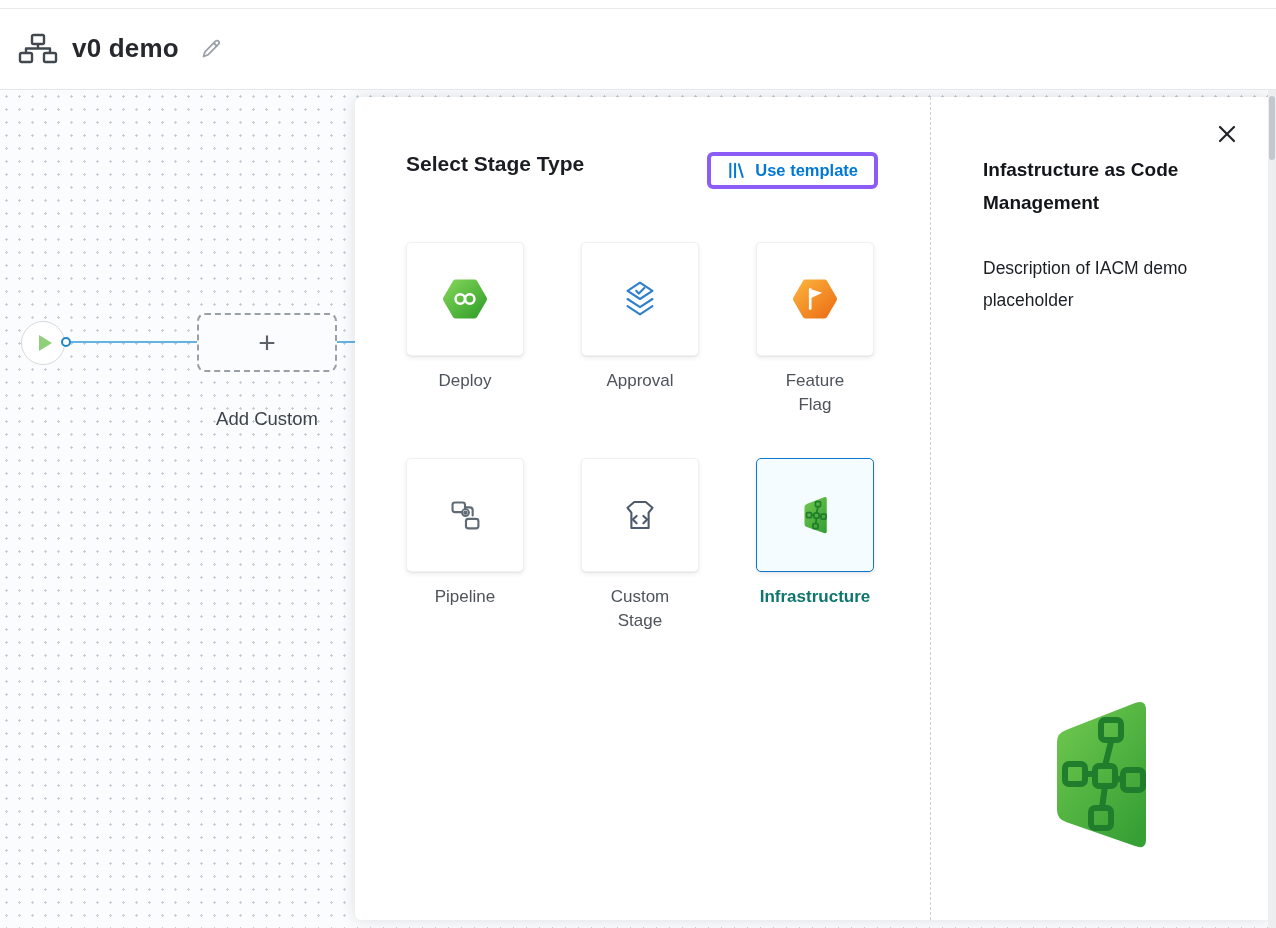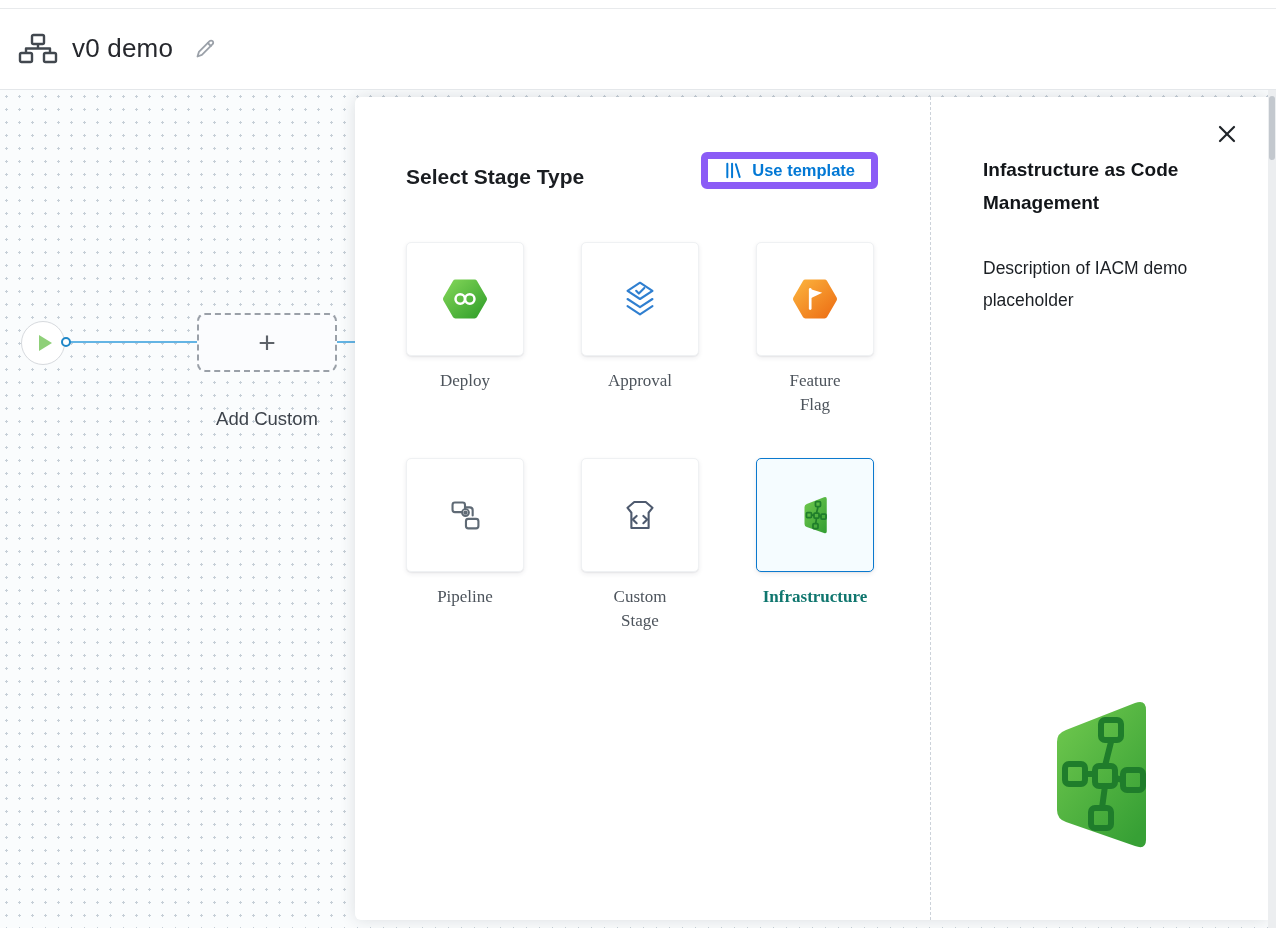--- a/index.html
+++ b/index.html
@@ -5,21 +5,21 @@
   * { margin:0; padding:0; box-sizing:border-box; }
   html,body { width:1276px; height:928px; overflow:hidden;
     font-family:"Liberation Sans","DejaVu Sans",sans-serif; background:#ffffff; }
 
   
   .app-header { position:absolute; left:0; top:0; width:1276px; height:90px;
     background:#ffffff; border-bottom:1px solid #e4e7ea; display:flex; align-items:center;
     padding:8px 0 0 18px; gap:14px; z-index:30; }
   .app-header .top-hairline { position:absolute; left:0; top:8px; width:100%; height:1px;
     background:#e8eaec; }
-  .pipeline-title { font-size:26px; font-weight:400; color:#26282d; letter-spacing:.2px; }
+  .pipeline-title { font-size:26px; font-weight:700; color:#26282d; letter-spacing:.2px; }
   .edit-pencil { margin-left:6px; cursor:pointer; display:flex; align-items:center; }
 
   
   .canvas { position:absolute; left:0; top:90px; right:0; bottom:0;
     background-color:#fafcfd;
     background-image:radial-gradient(circle,#c6cfd7 1.2px,transparent 1.4px);
     background-size:13px 13px; }
   .connector-line { position:absolute; left:70px; top:251px; width:292px; height:2px;
     background:#63b4e4; z-index:1; }
   .play-node { position:absolute; left:21px; top:231px; width:44px; height:44px;
@@ -41,36 +41,36 @@
     background:#eceef0; z-index:40; }
   .scrollbar-thumb { position:absolute; top:6px; left:1px; width:6px; height:64px;
     background:#c3c8ce; border-radius:3px; cursor:pointer; }
 
   
   .stage-panel { position:absolute; left:355px; top:97px; right:8px; bottom:8px;
     background:#ffffff; box-shadow:0 0 16px rgba(33,43,54,.14);
     border-radius:6px 0 0 6px; z-index:20; }
   .panel-left { position:absolute; left:0; top:0; width:575px; height:100%;
     padding:55px 52px 0 51px; }
-  .panel-header-row { display:flex; justify-content:space-between; align-items:flex-end; }
+  .panel-header-row { display:flex; justify-content:space-between; align-items:flex-start; }
   .panel-title { font-size:21px; font-weight:700; color:#1a1d21; }
   .use-template-btn { display:flex; align-items:center; gap:9px; height:37px;
-    padding:0 16px; background:#fff; border:7px solid #8b5cf6; border-radius:6px;
+    padding:0 16px; background:#fff; border:4px solid #8b5cf6; border-radius:6px;
     color:#0278d5; font-size:16.5px; font-weight:600; cursor:pointer;
     font-family:inherit; }
 
   .stage-grid { display:grid; grid-template-columns:repeat(3,118px);
     column-gap:57px; margin-top:53px; }
   .stage-cell { margin-bottom:41px; }
   .stage-card { width:118px; height:114px; background:#fff; border:1px solid #eff1f3;
     border-radius:5px; box-shadow:0 2px 5px rgba(40,41,61,.08),0 1px 1px rgba(96,97,112,.08);
     display:flex; align-items:center; justify-content:center; cursor:pointer; }
   .stage-card.selected { border:1px solid #0b79ce; background:#f5fcff; }
   .stage-label { margin:13px auto 0; max-width:84px; text-align:center;
-    font-size:17px; line-height:1.42; color:#4d545c;font-family:Liberation Serif, serif; }
+    font-size:17px; line-height:1.42; color:#4d545c; }
   .stage-label.strong { color:#0f766e; font-weight:600; max-width:118px; }
 
   .panel-divider { position:absolute; left:575px; top:0; bottom:0; width:0;
     border-left:1px dashed #ccd2d9; }
 
   .panel-right { position:absolute; left:575px; right:0; top:0; bottom:0;
     padding:57px 30px 8px 53px; }
   .details-title { font-size:19px; font-weight:700; color:#121519;
     line-height:1.72; max-width:196px; }
   .details-desc { margin-top:34px; font-size:17.5px; font-weight:500; color:#1b1f24;

